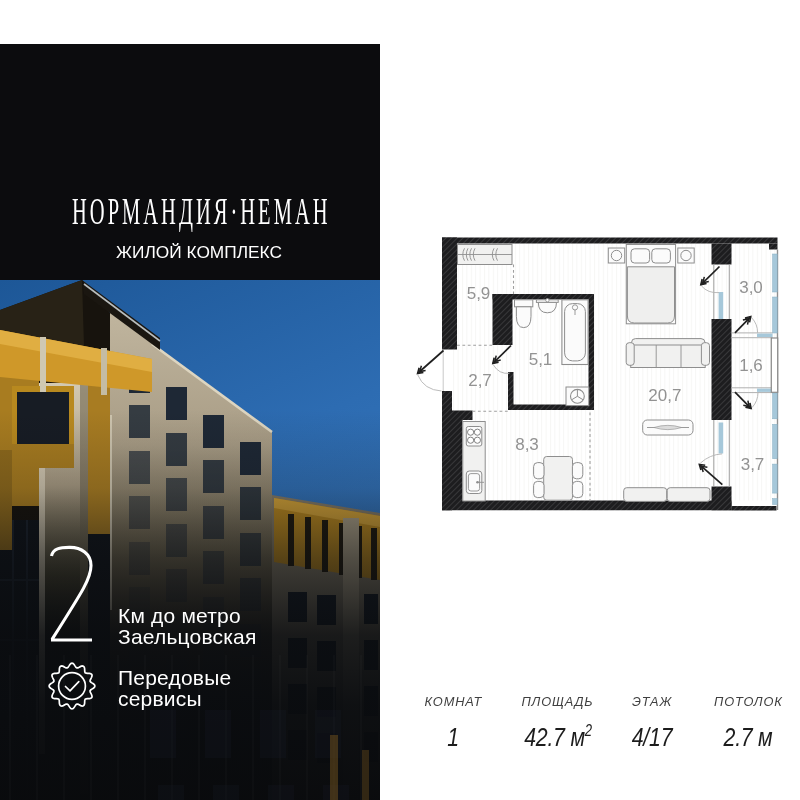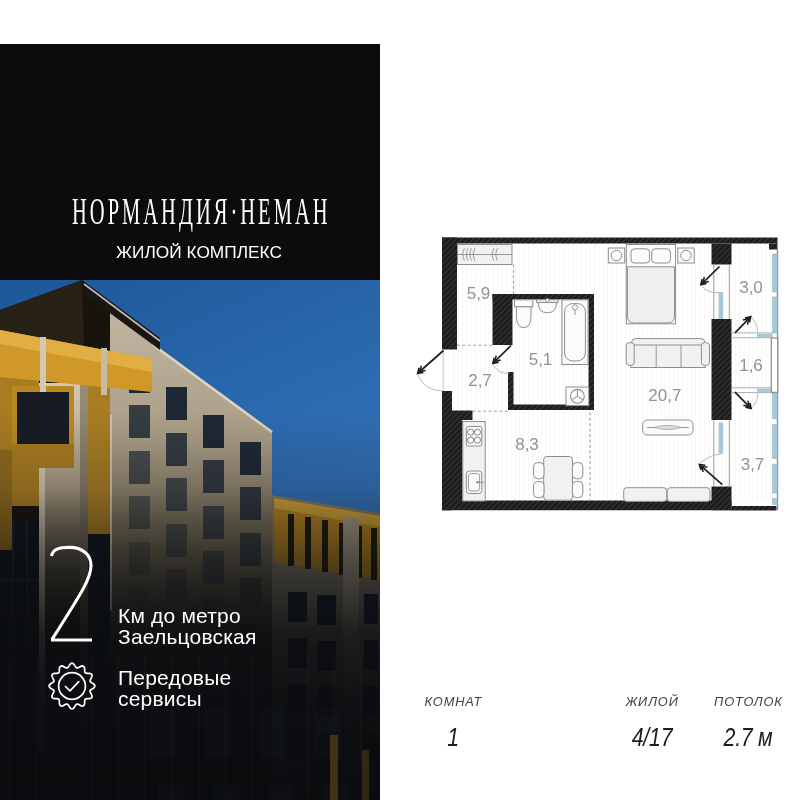--- a/index.html
+++ b/index.html
@@ -392,23 +392,27 @@
 <text x="751" y="326.5" text-anchor="middle" font-family="Liberation Sans, sans-serif" font-size="17" fill="#929292">1,6</text>
 
 <text x="752.5" y="425.5" text-anchor="middle" font-family="Liberation Sans, sans-serif" font-size="17" fill="#929292">3,7</text>
     </svg>
 
 <div class="stat" style="left:378.4px">
       <div class="slab">КОМНАТ</div>
       <div class="sval">1</div>
     </div>
 
+<div class="stat" style="left:482.5px">
+      <div class="slab">ПЛОЩАДЬ</div>
+      <div class="sval">42.7 м<sup>2</sup></div>
+    </div>
 
 <div class="stat" style="left:577.1px">
-      <div class="slab">ЖИЛОЙ</div>
+      <div class="slab">ЭТАЖ</div>
       <div class="sval">4/17</div>
     </div>
 
 <div class="stat" style="left:673.4px">
       <div class="slab">ПОТОЛОК</div>
       <div class="sval">2.7 м</div>
     </div>
 </div>
 
 </body></html>

